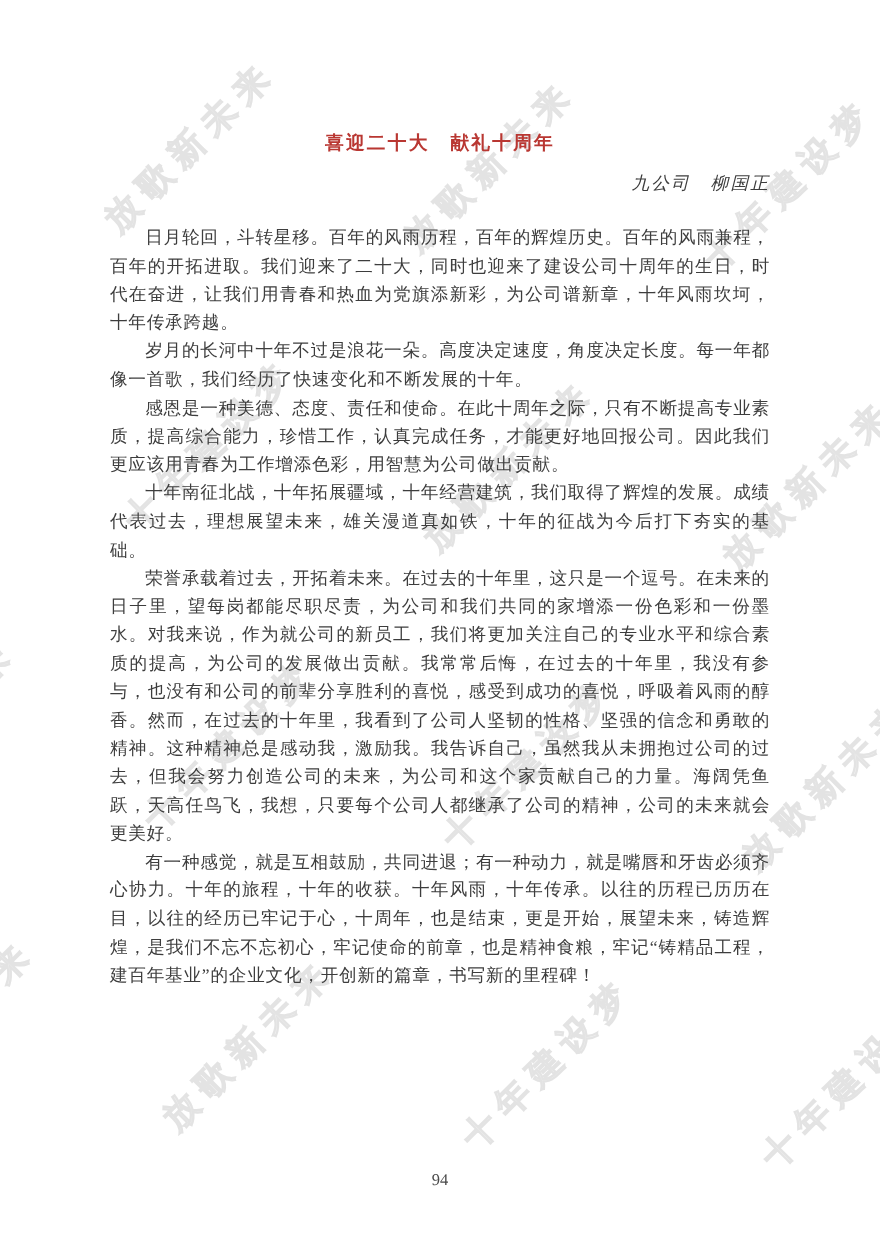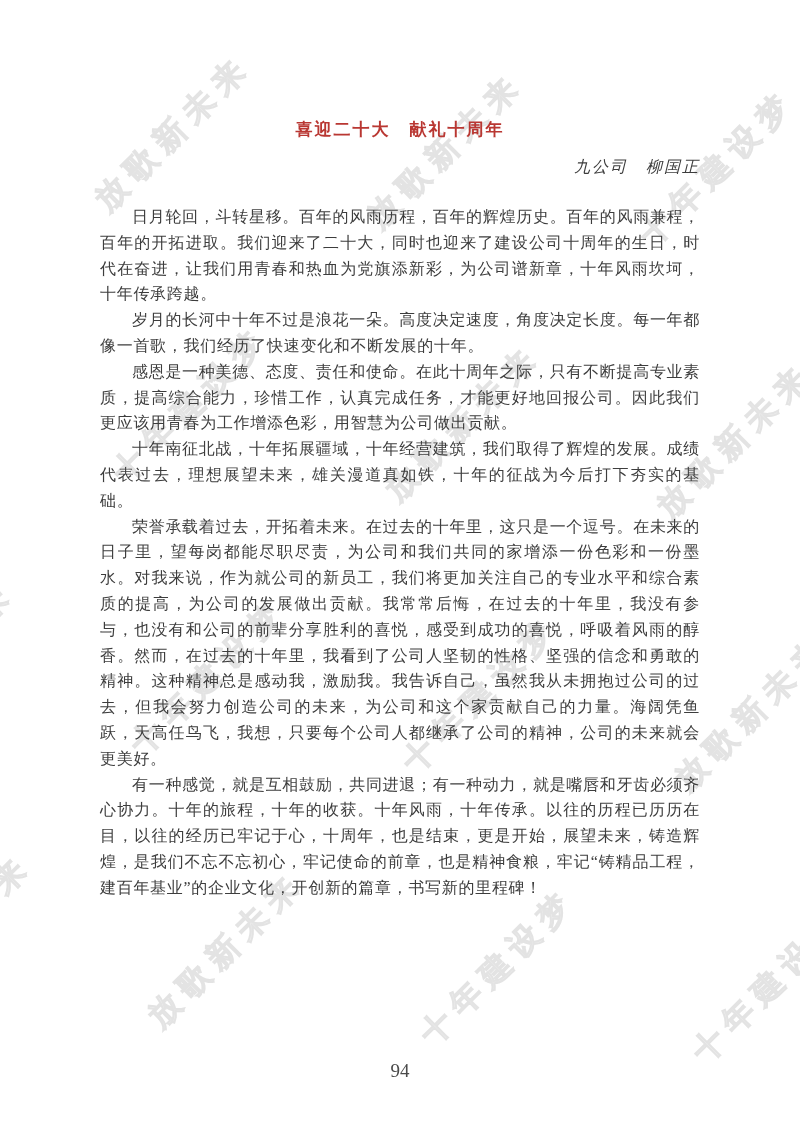--- a/index.html
+++ b/index.html
@@ -68,21 +68,21 @@
     line-height: 25.8px;
     color: #3d3d3d;
     font-family: Liberation Serif, serif;
   }
   .page-number {
     position: absolute;
     bottom: 40px;
     left: 0;
     right: 0;
     text-align: center;
-    font-size: 19px;
+    font-size: 15px;
     color: #4a4a4a;
     z-index: 1;
   }
 </style>
 </head>
 <body>
 
 <div class="page">
 
   <div class="watermark">

